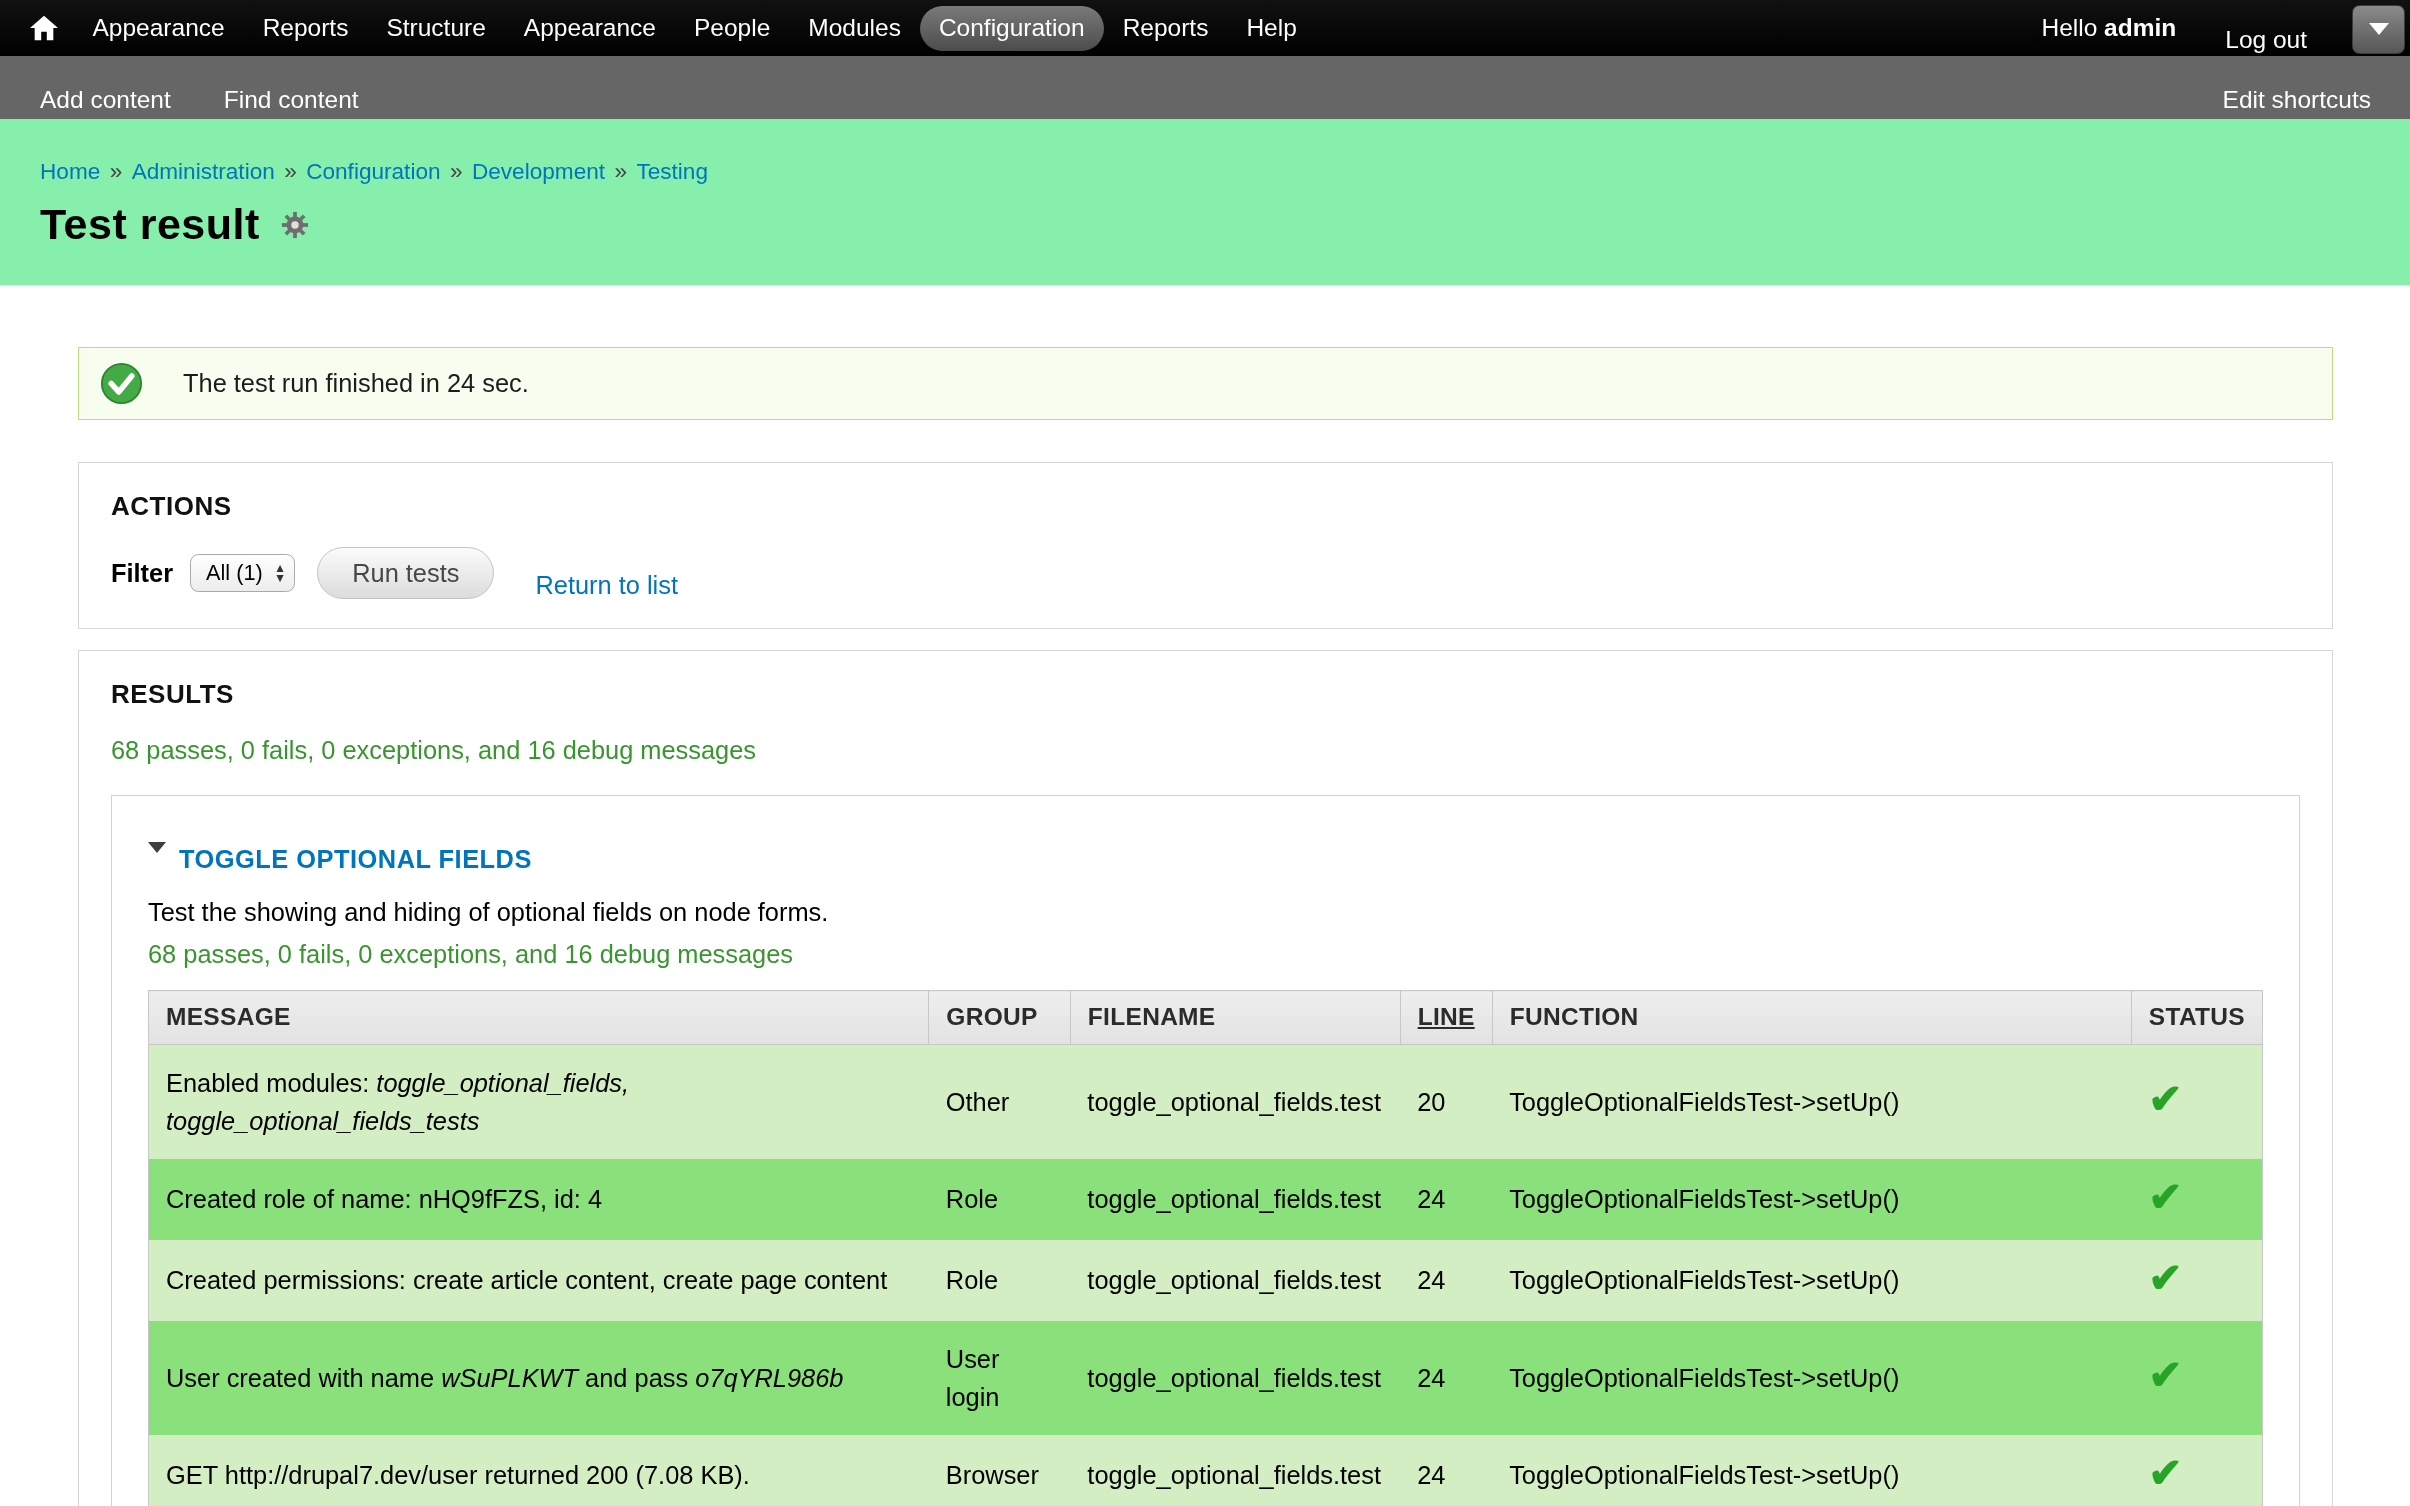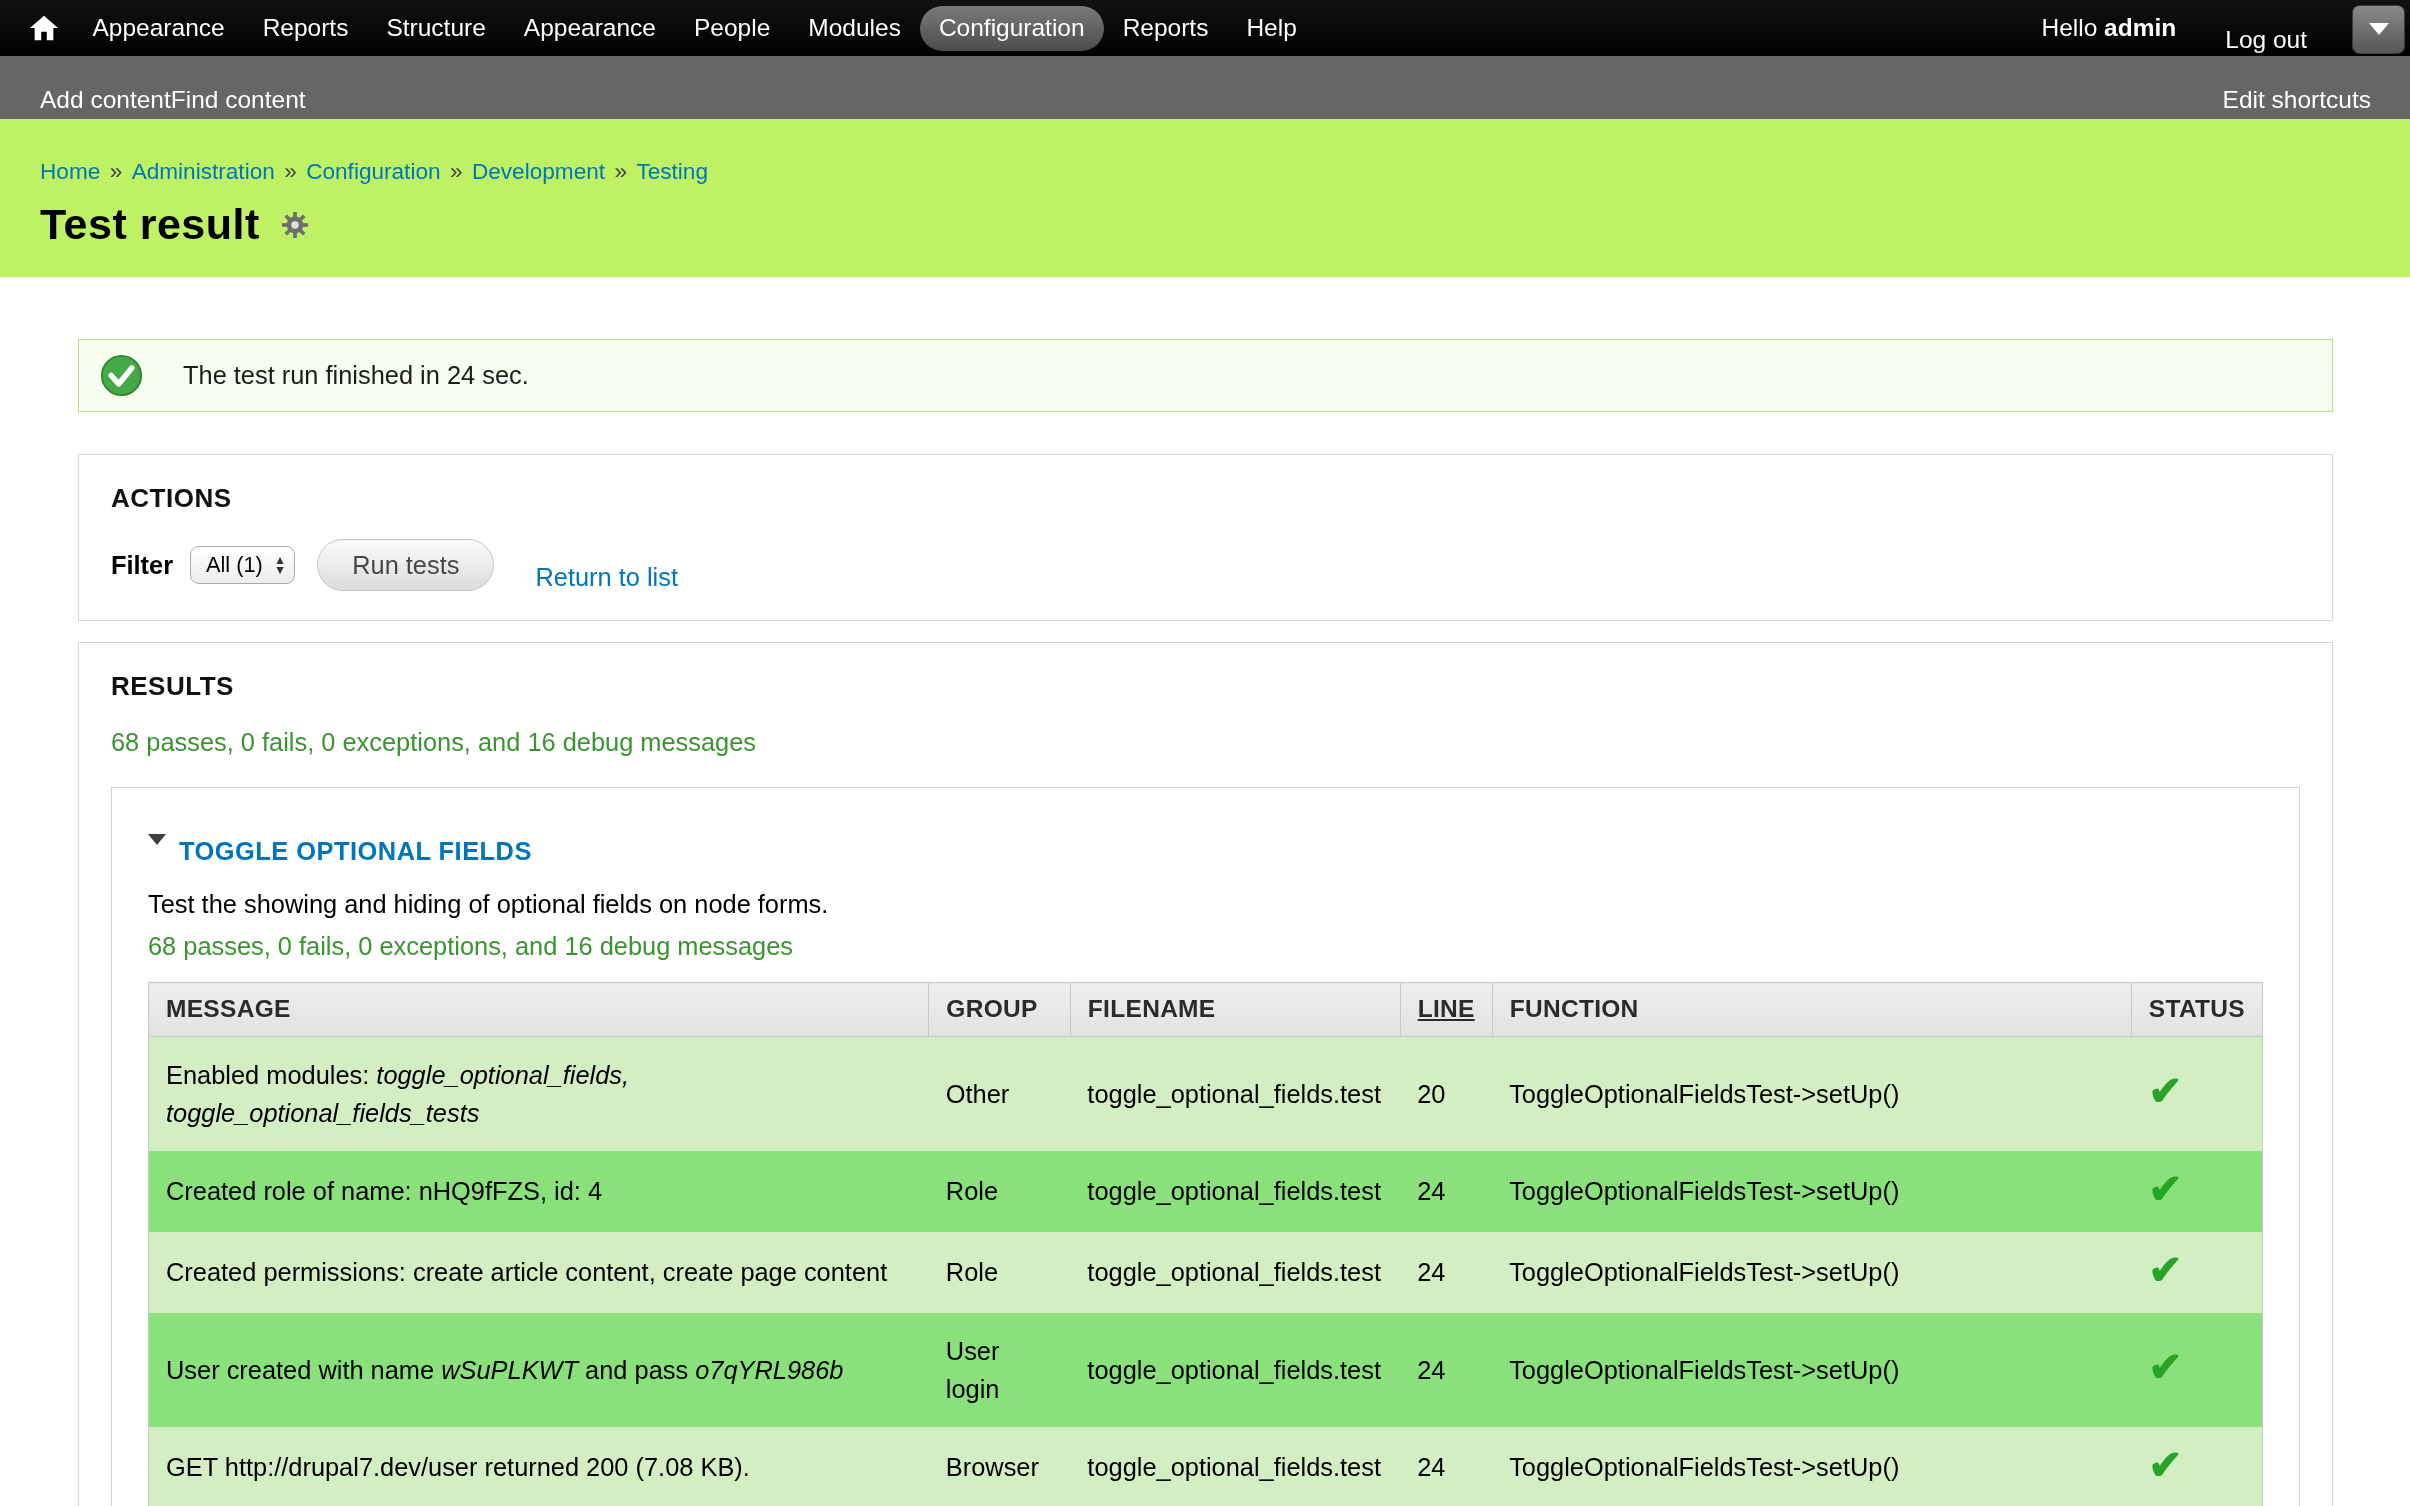--- a/index.html
+++ b/index.html
@@ -29,26 +29,26 @@
     background:linear-gradient(#8a8a8a,#565656); border:0.9px solid #3c3c3c; border-radius:7.5px;
     display:flex; align-items:center; justify-content:center; cursor:pointer;
   }
   .toggle-arrow { width:0; height:0; border-left:10.4px solid transparent; border-right:10.4px solid transparent; border-top:12.2px solid #fff; }
 
   
   .shortcut-bar {
     height:63px; background:#666; display:flex; align-items:center;
     padding:0 40px; color:#fff; font-size:24.5px;
   }
-  .shortcut-links { display:flex; }
+  .shortcut-links { display:flex; gap:53px; }
   .shortcut-bar a { color:#fff; cursor:pointer; }
   .edit-shortcuts { margin-left:auto; }
 
   
-  .header-band { background:#bef264; padding:40px 40px 28px; }
+  .header-band { background:#86efac; padding:40px 40px 36px; }
   .breadcrumb { font-size:22.6px; color:#333; }
   .breadcrumb a { color:#0074bd; }
   .bc-sep { margin:0 9.4px; color:#444; }
   .page-title-row { display:flex; align-items:center; gap:21px; margin-top:15px; }
   h1.page-title { margin:0; font-size:43px; font-weight:bold; letter-spacing:0.5px; }
   .gear-wrap { display:flex; align-items:center; cursor:pointer; }
 
   
   .messages {
     margin:62px 78px 0; border:1.9px solid #bfdd80; background:#f7fdef;

